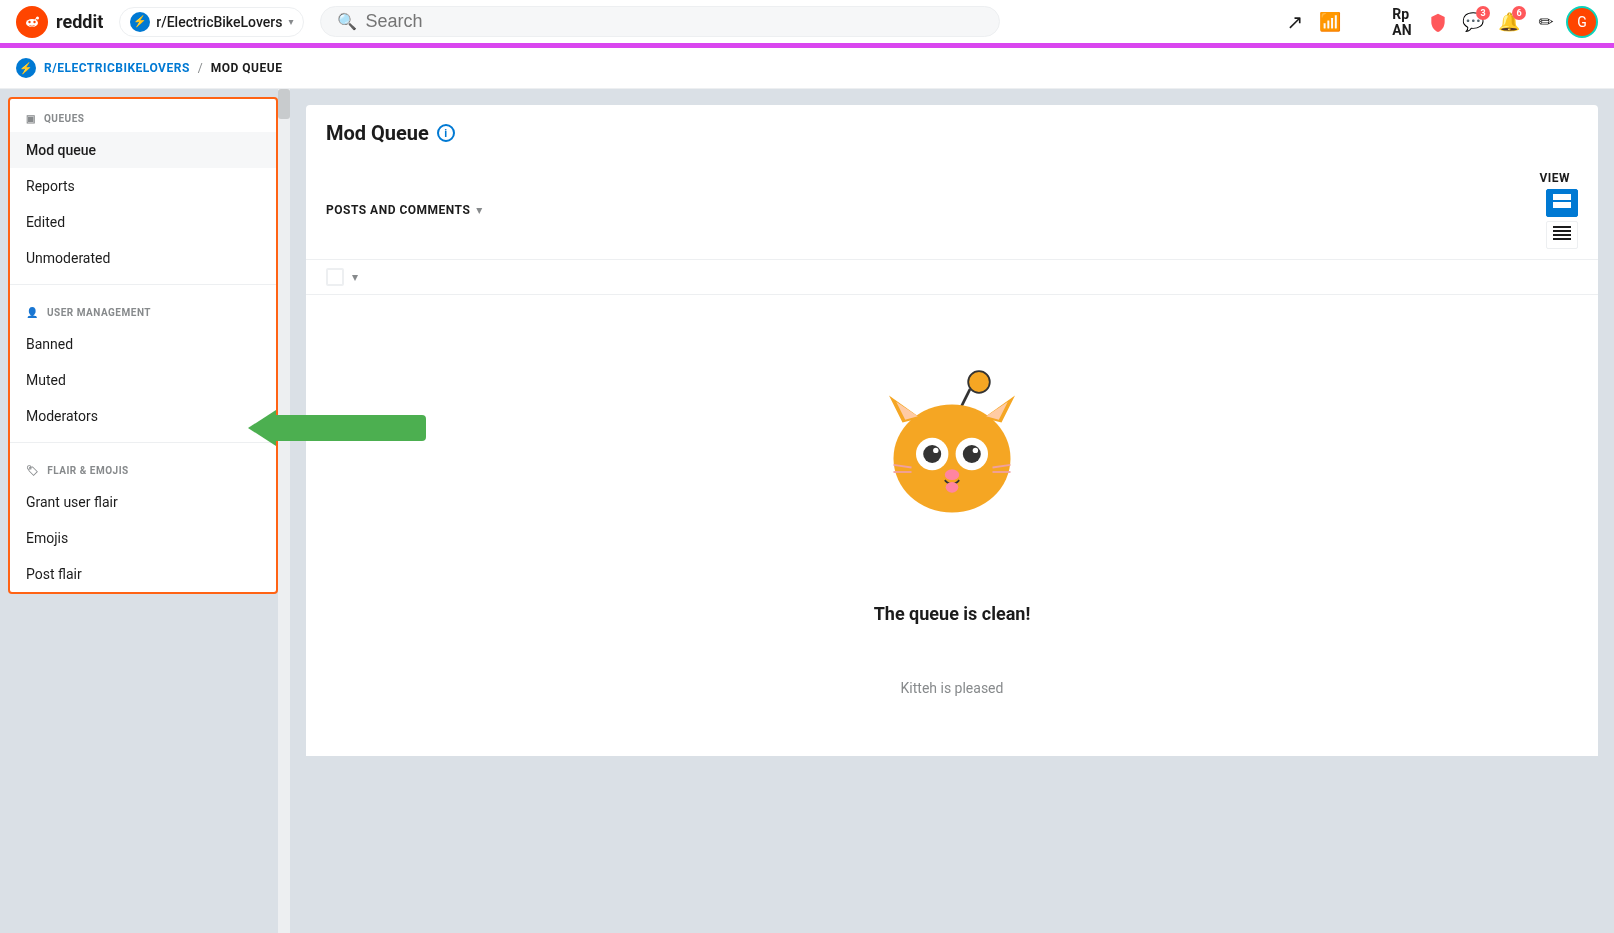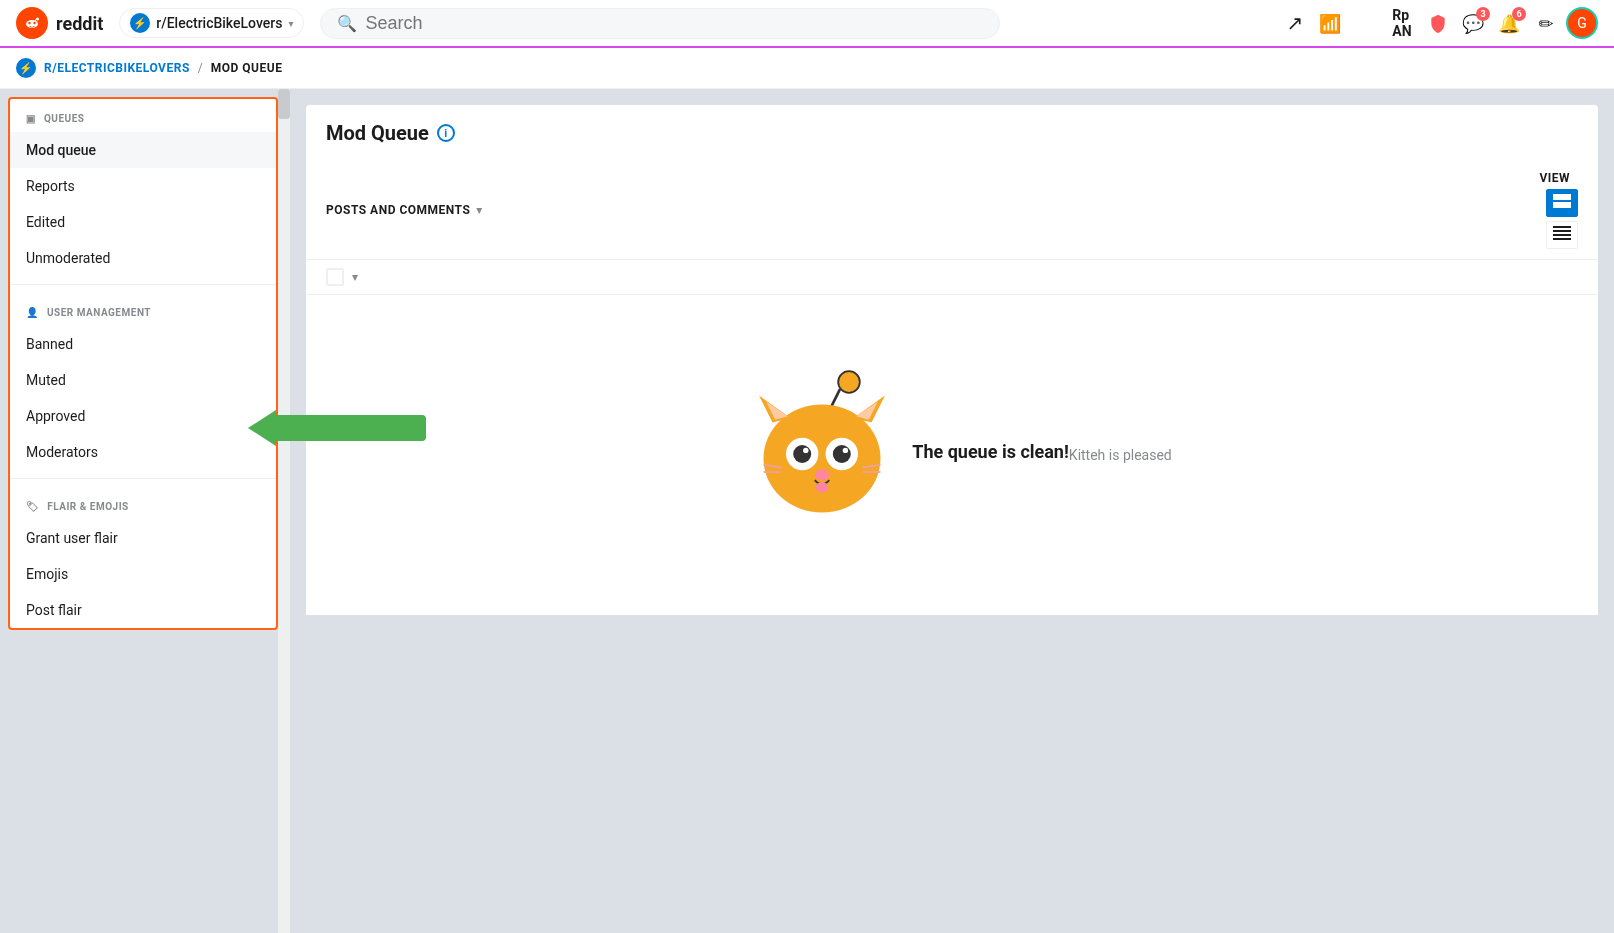--- a/index.html
+++ b/index.html
@@ -1,21 +1,21 @@
 <!DOCTYPE html>
 <html><head>
   <meta charset="utf-8">
   <style>
     * { box-sizing: border-box; margin: 0; padding: 0; }
     body { font-family: -apple-system, BlinkMacSystemFont, 'Segoe UI', Roboto, sans-serif; background: #dae0e6; overflow: hidden; }
 
     
     .topnav {
       display: flex; align-items: center; background: #fff;
-      height: 48px; padding: 0 16px; border-bottom: 2px solid #d946ef;
+      height: 48px; padding: 0 16px; border-bottom: 5px solid #d946ef;
       position: fixed; top: 0; left: 0; right: 0; z-index: 100;
     }
     .topnav-logo { display: flex; align-items: center; gap: 8px; text-decoration: none; margin-right: 16px; }
     .topnav-logo-icon { width: 32px; height: 32px; background: #ff4500; border-radius: 50%; display: flex; align-items: center; justify-content: center; color: white; font-size: 18px; }
     .topnav-logo-text { font-weight: 700; font-size: 18px; color: #1c1c1c; }
     .topnav-sub { display: flex; align-items: center; gap: 6px; padding: 4px 10px; border: 1px solid #edeff1; border-radius: 20px; cursor: pointer; font-size: 14px; font-weight: 500; color: #1c1c1c; }
     .topnav-sub-icon { width: 20px; height: 20px; background: #0079d3; border-radius: 50%; display: flex; align-items: center; justify-content: center; color: white; font-size: 11px; }
     .chevron { font-size: 10px; color: #878a8c; }
     .search-bar {
       display: flex; align-items: center; background: #f6f7f8; border: 1px solid #edeff1;
@@ -96,22 +96,22 @@
       display: flex; align-items: center; gap: 8px;
     }
     .checkbox-square {
       width: 18px; height: 18px; border: 2px solid #edeff1; background: #fff;
       cursor: pointer; border-radius: 2px;
     }
     .checkbox-dropdown { cursor: pointer; color: #878a8c; font-size: 12px; }
 
     
     .empty-state {
-      display: flex; flex-direction: row; align-items: center; justify-content: center;
-      padding: 60px 20px; background: #fff;
+      display: flex; flex-direction: column; align-items: center; justify-content: center;
+      padding: 60px 20px; background: #fff; gap: 48px;
     }
     .cat-illustration {
       width: 180px; height: 180px; margin-bottom: 20px;
     }
     .empty-title { font-size: 18px; font-weight: 700; color: #1c1c1c; margin-bottom: 8px; }
     .empty-subtitle { font-size: 14px; color: #878a8c; }
 
     
     .sidebar::-webkit-scrollbar { width: 6px; }
     .sidebar::-webkit-scrollbar-track { background: #f6f7f8; }
@@ -194,21 +194,20 @@
       <div class="sidebar-item">Unmoderated</div>
 
       <div class="sidebar-divider"></div>
 
       <div class="sidebar-section-header">
         <span>👤</span>
         <span>USER MANAGEMENT</span>
       </div>
       <div class="sidebar-item">Banned</div>
       <div class="sidebar-item">Muted</div>
-      <div class="sidebar-item">Approved</div>
       <div class="sidebar-item">Moderators</div>
 
       <div class="sidebar-divider"></div>
 
       <div class="sidebar-section-header">
         <span>🏷</span>
         <span>FLAIR &amp; EMOJIS</span>
       </div>
       <div class="sidebar-item">Grant user flair</div>
       <div class="sidebar-item">Emojis</div>

